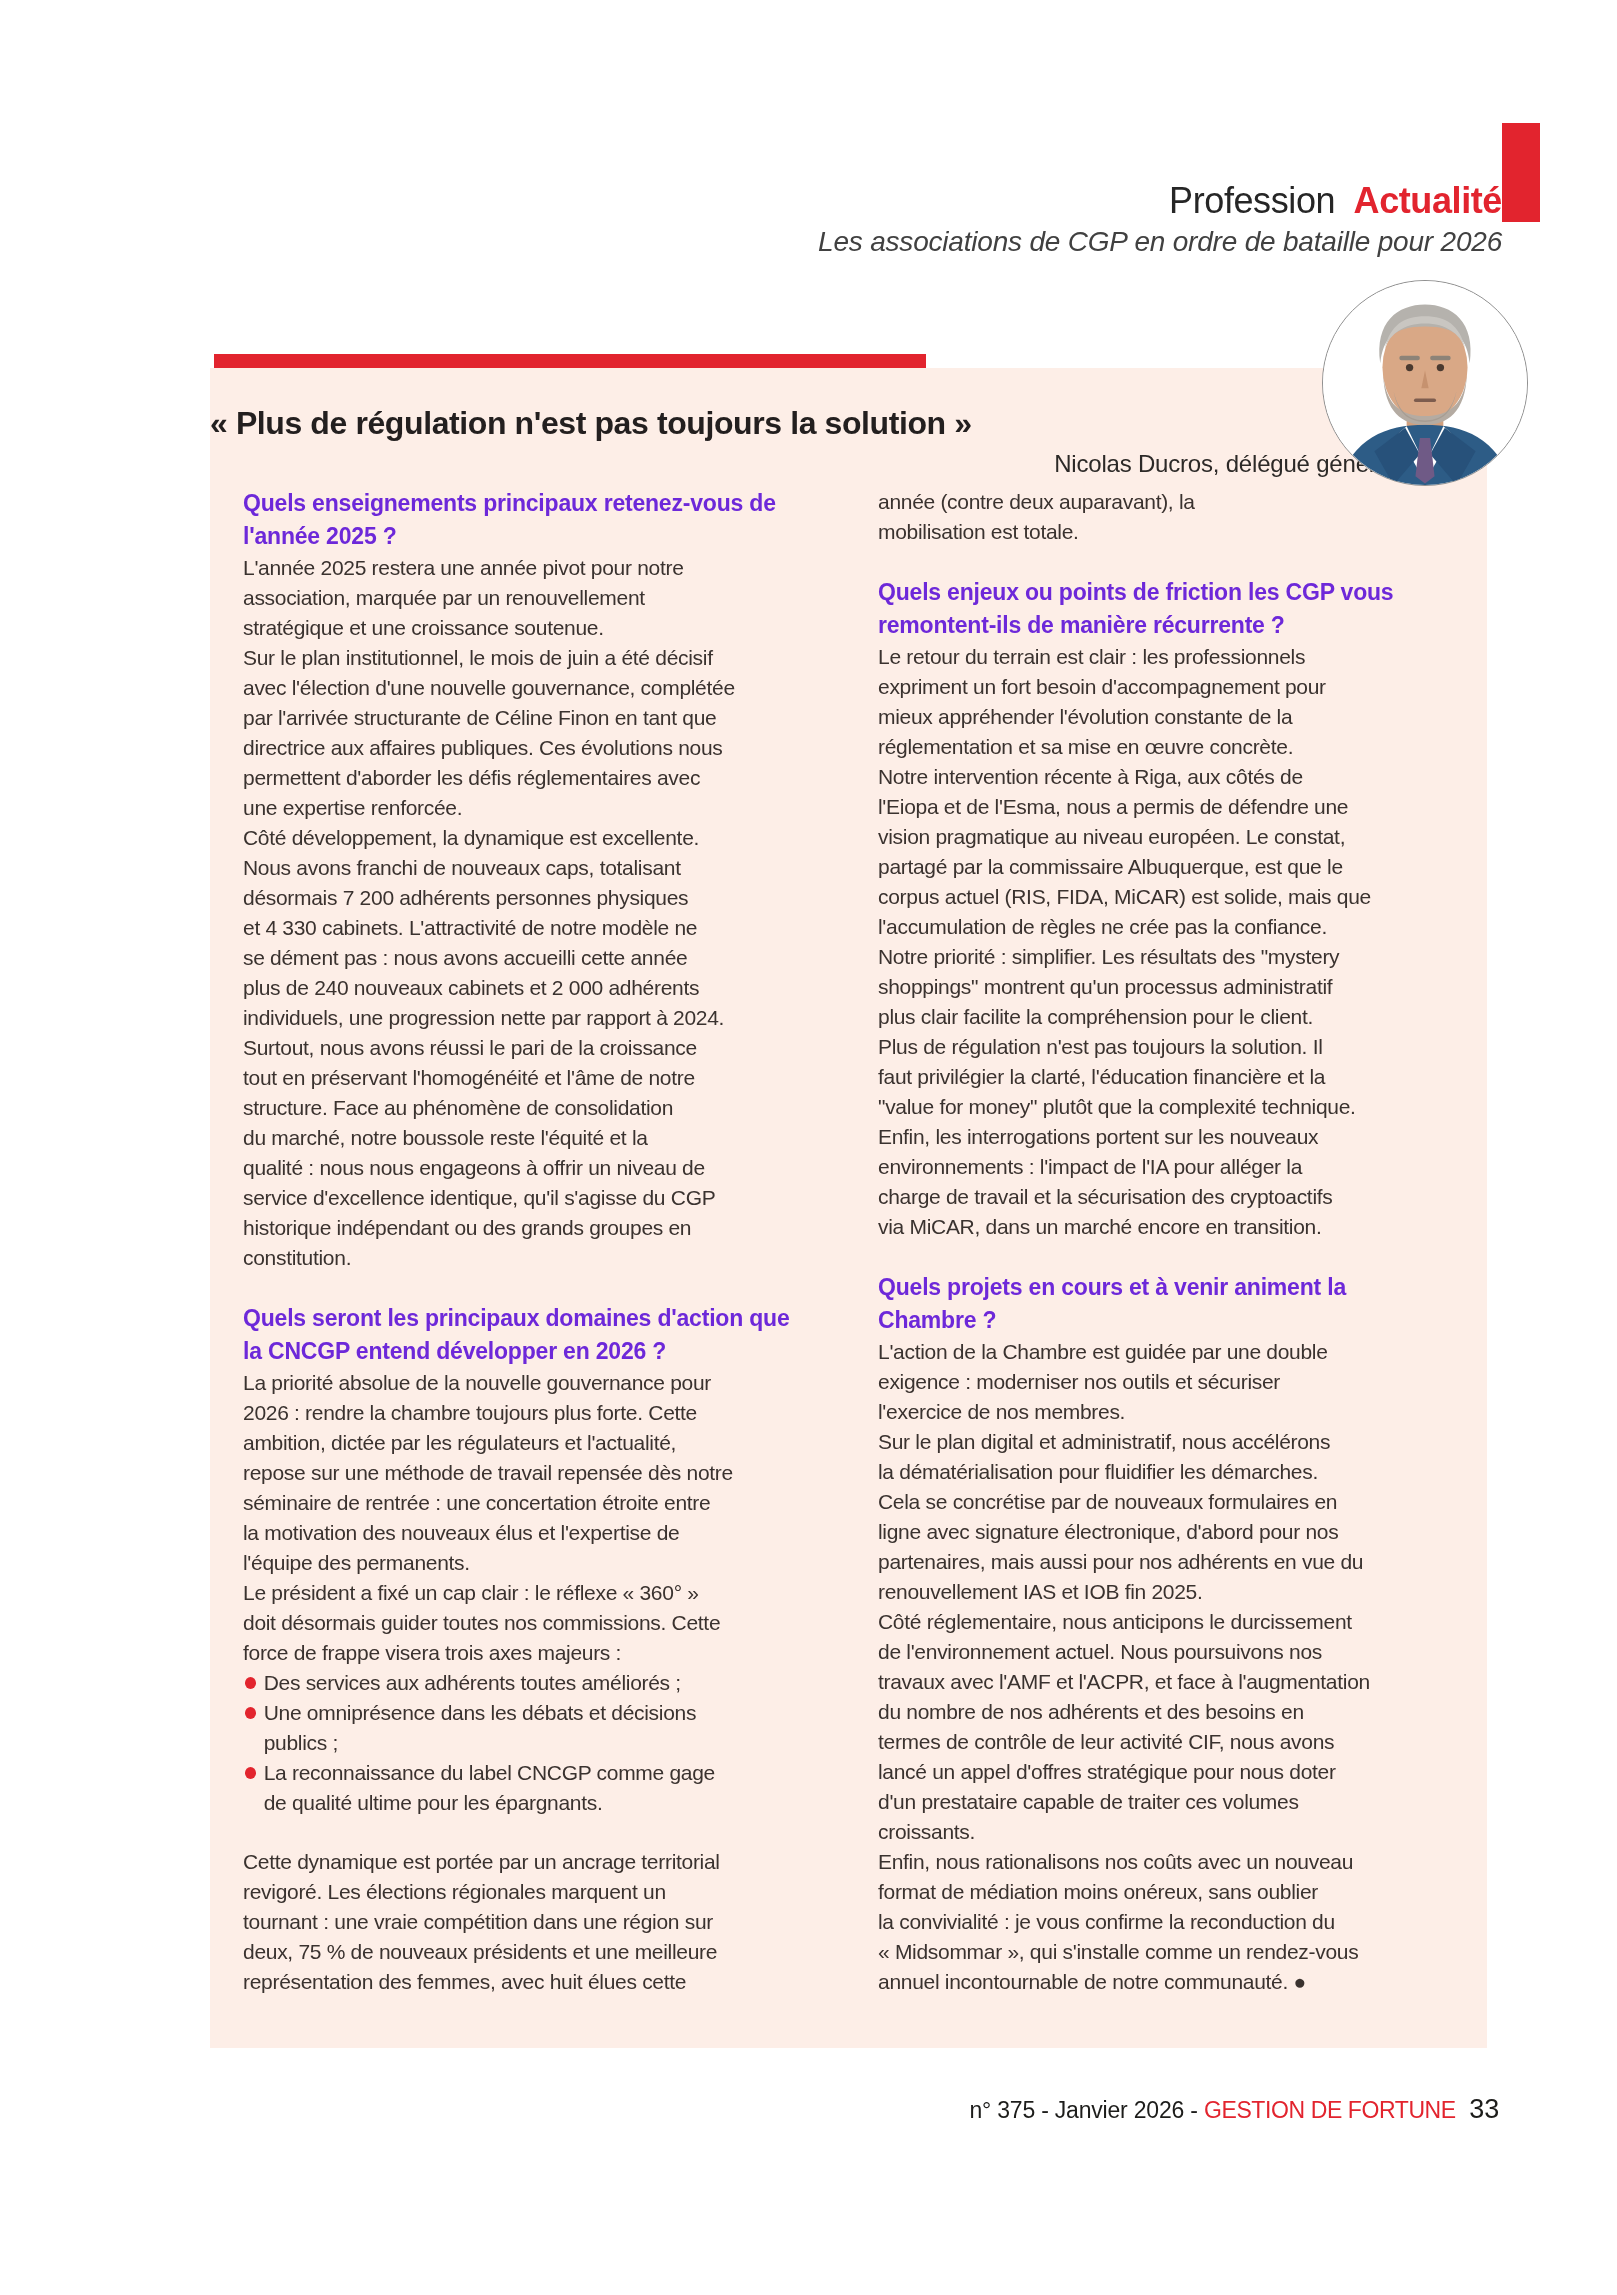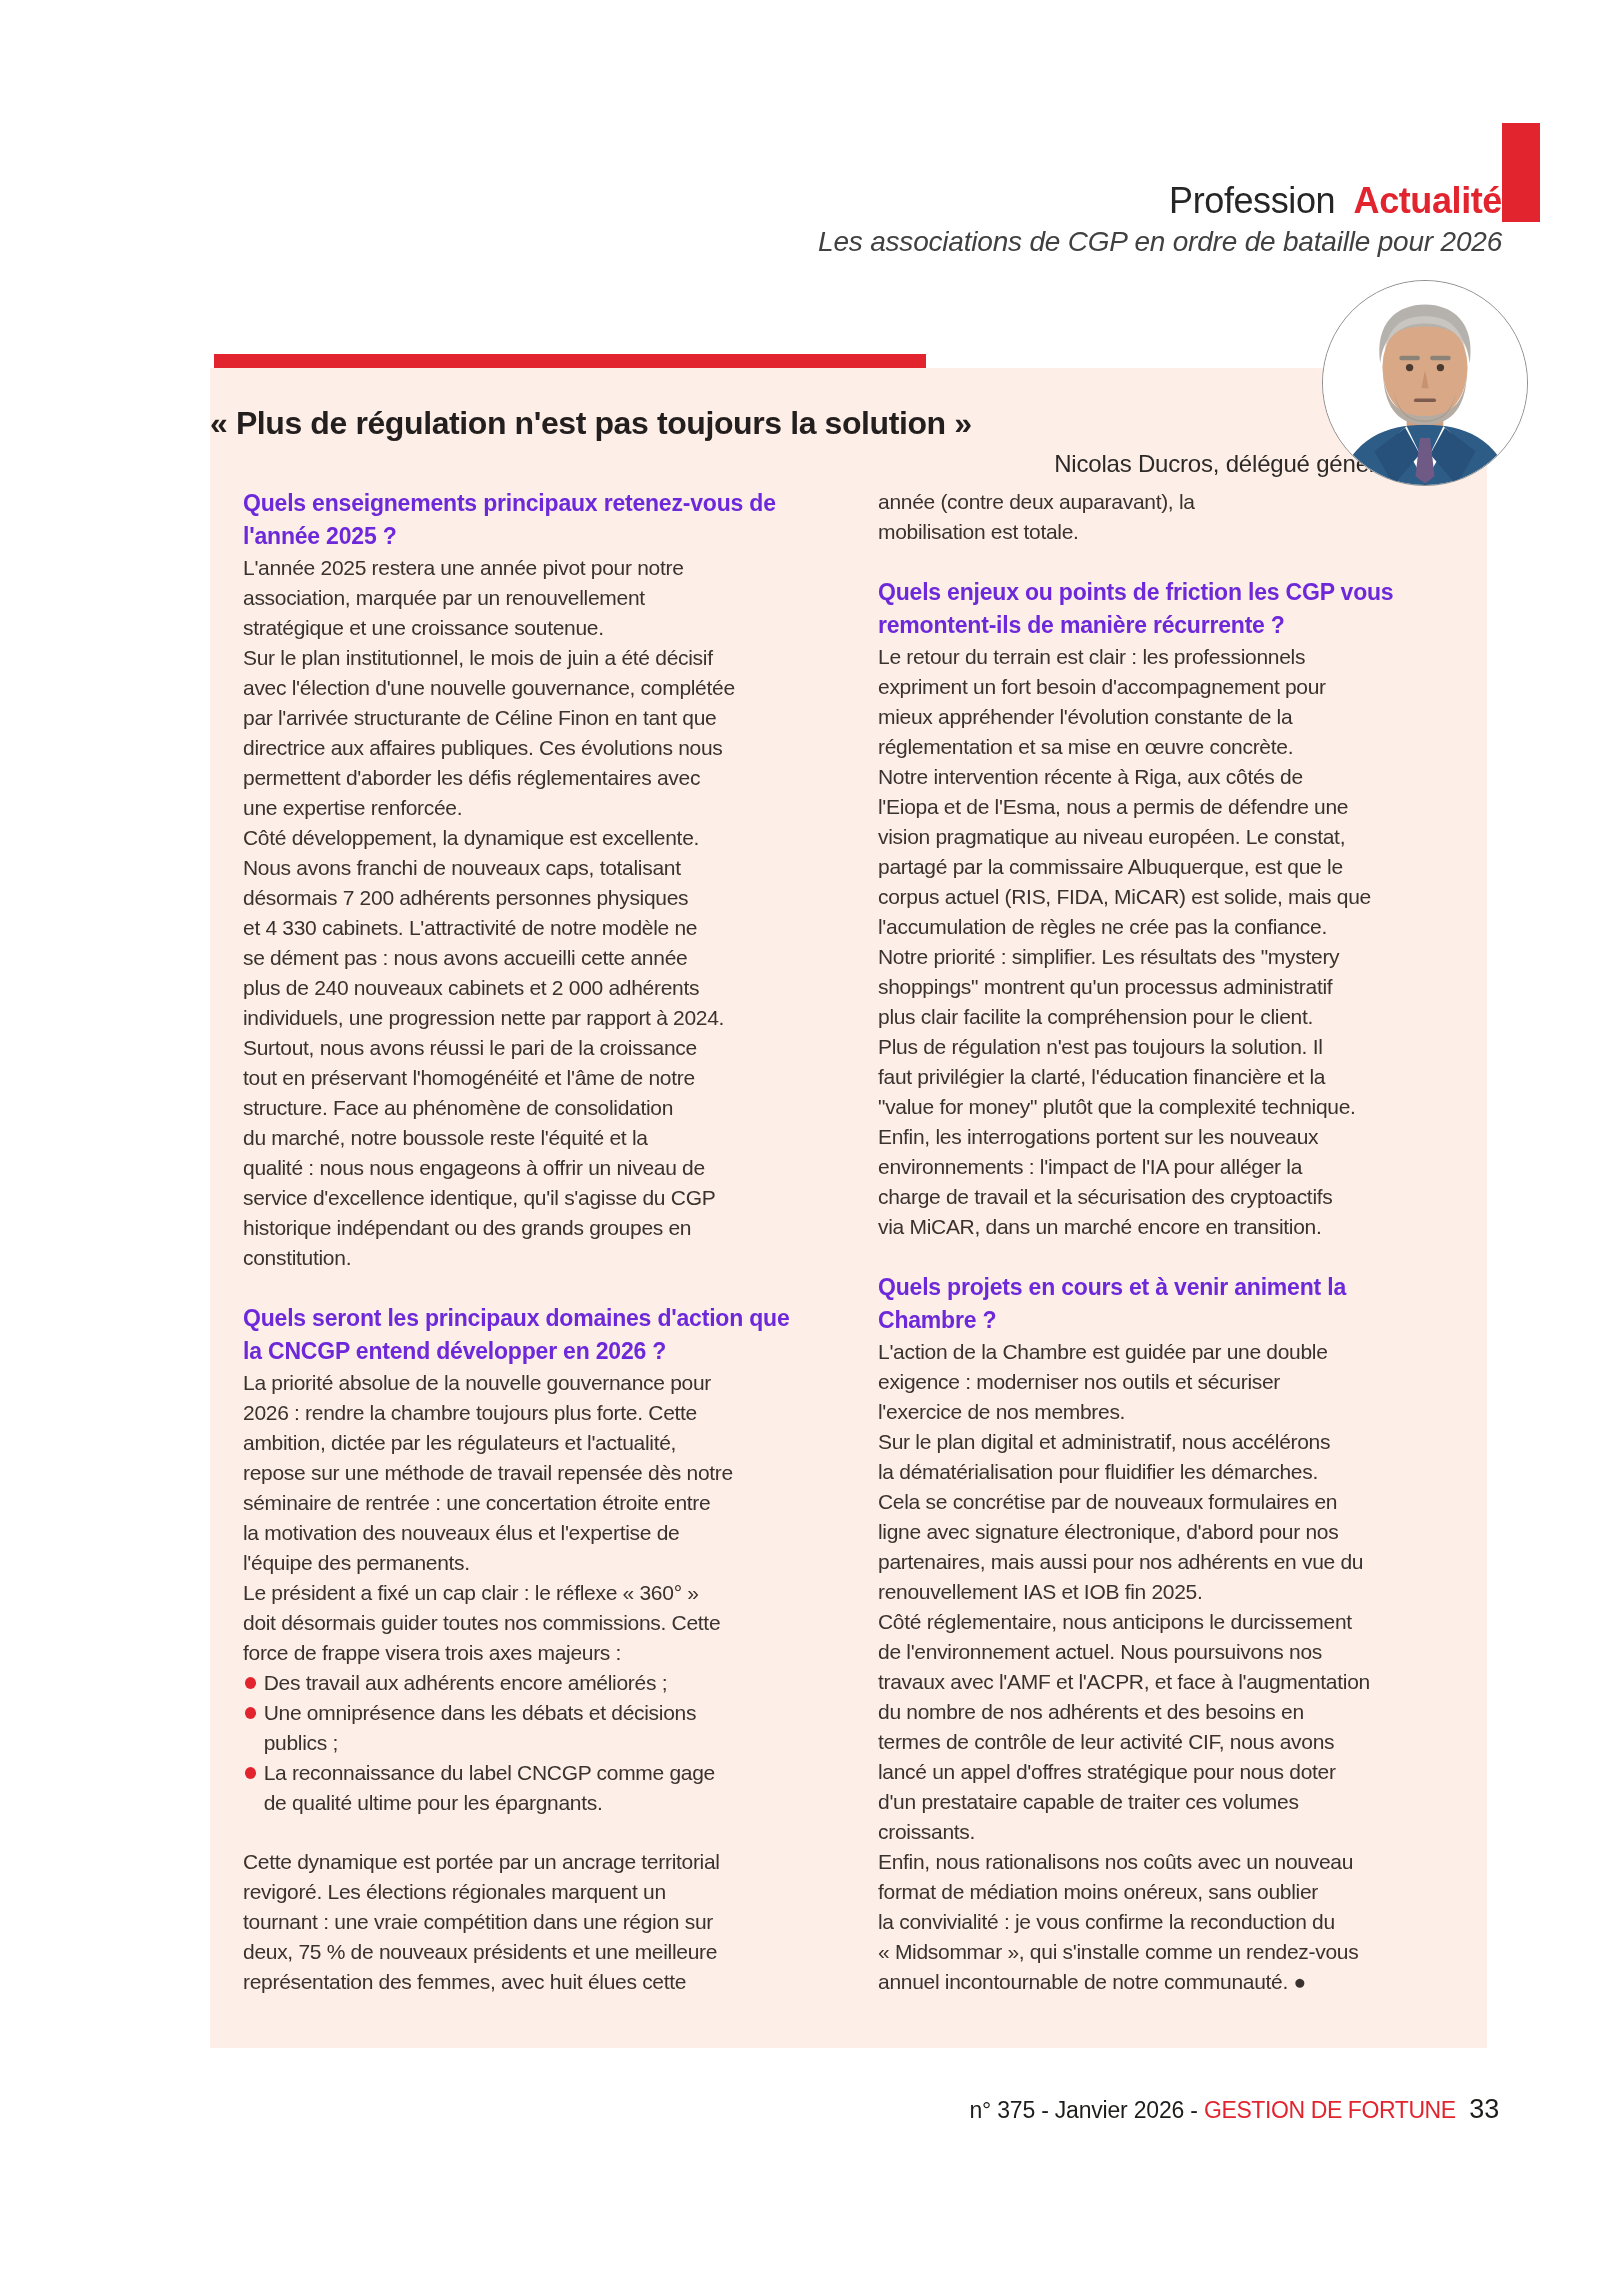--- a/index.html
+++ b/index.html
@@ -176,21 +176,21 @@
 ambition, dictée par les régulateurs et l'actualité,
 repose sur une méthode de travail repensée dès notre
 séminaire de rentrée : une concertation étroite entre
 la motivation des nouveaux élus et l'expertise de
 l'équipe des permanents.
 Le président a fixé un cap clair : le réflexe « 360° »
 doit désormais guider toutes nos commissions. Cette
 force de frappe visera trois axes majeurs :</div>
       <div class="block bullet">
         <span class="dot" style="background: rgb(226, 36, 46);"></span>
-        <span class="btxt">Des travail aux adhérents encore améliorés ;</span>
+        <span class="btxt">Des services aux adhérents toutes améliorés ;</span>
       </div>
       <div class="block bullet">
         <span class="dot" style="background: rgb(226, 36, 46);"></span>
         <span class="btxt">Une omniprésence dans les débats et décisions
 publics ;</span>
       </div>
       <div class="block bullet">
         <span class="dot" style="background: rgb(226, 36, 46);"></span>
         <span class="btxt">La reconnaissance du label CNCGP comme gage
 de qualité ultime pour les épargnants.</span>

